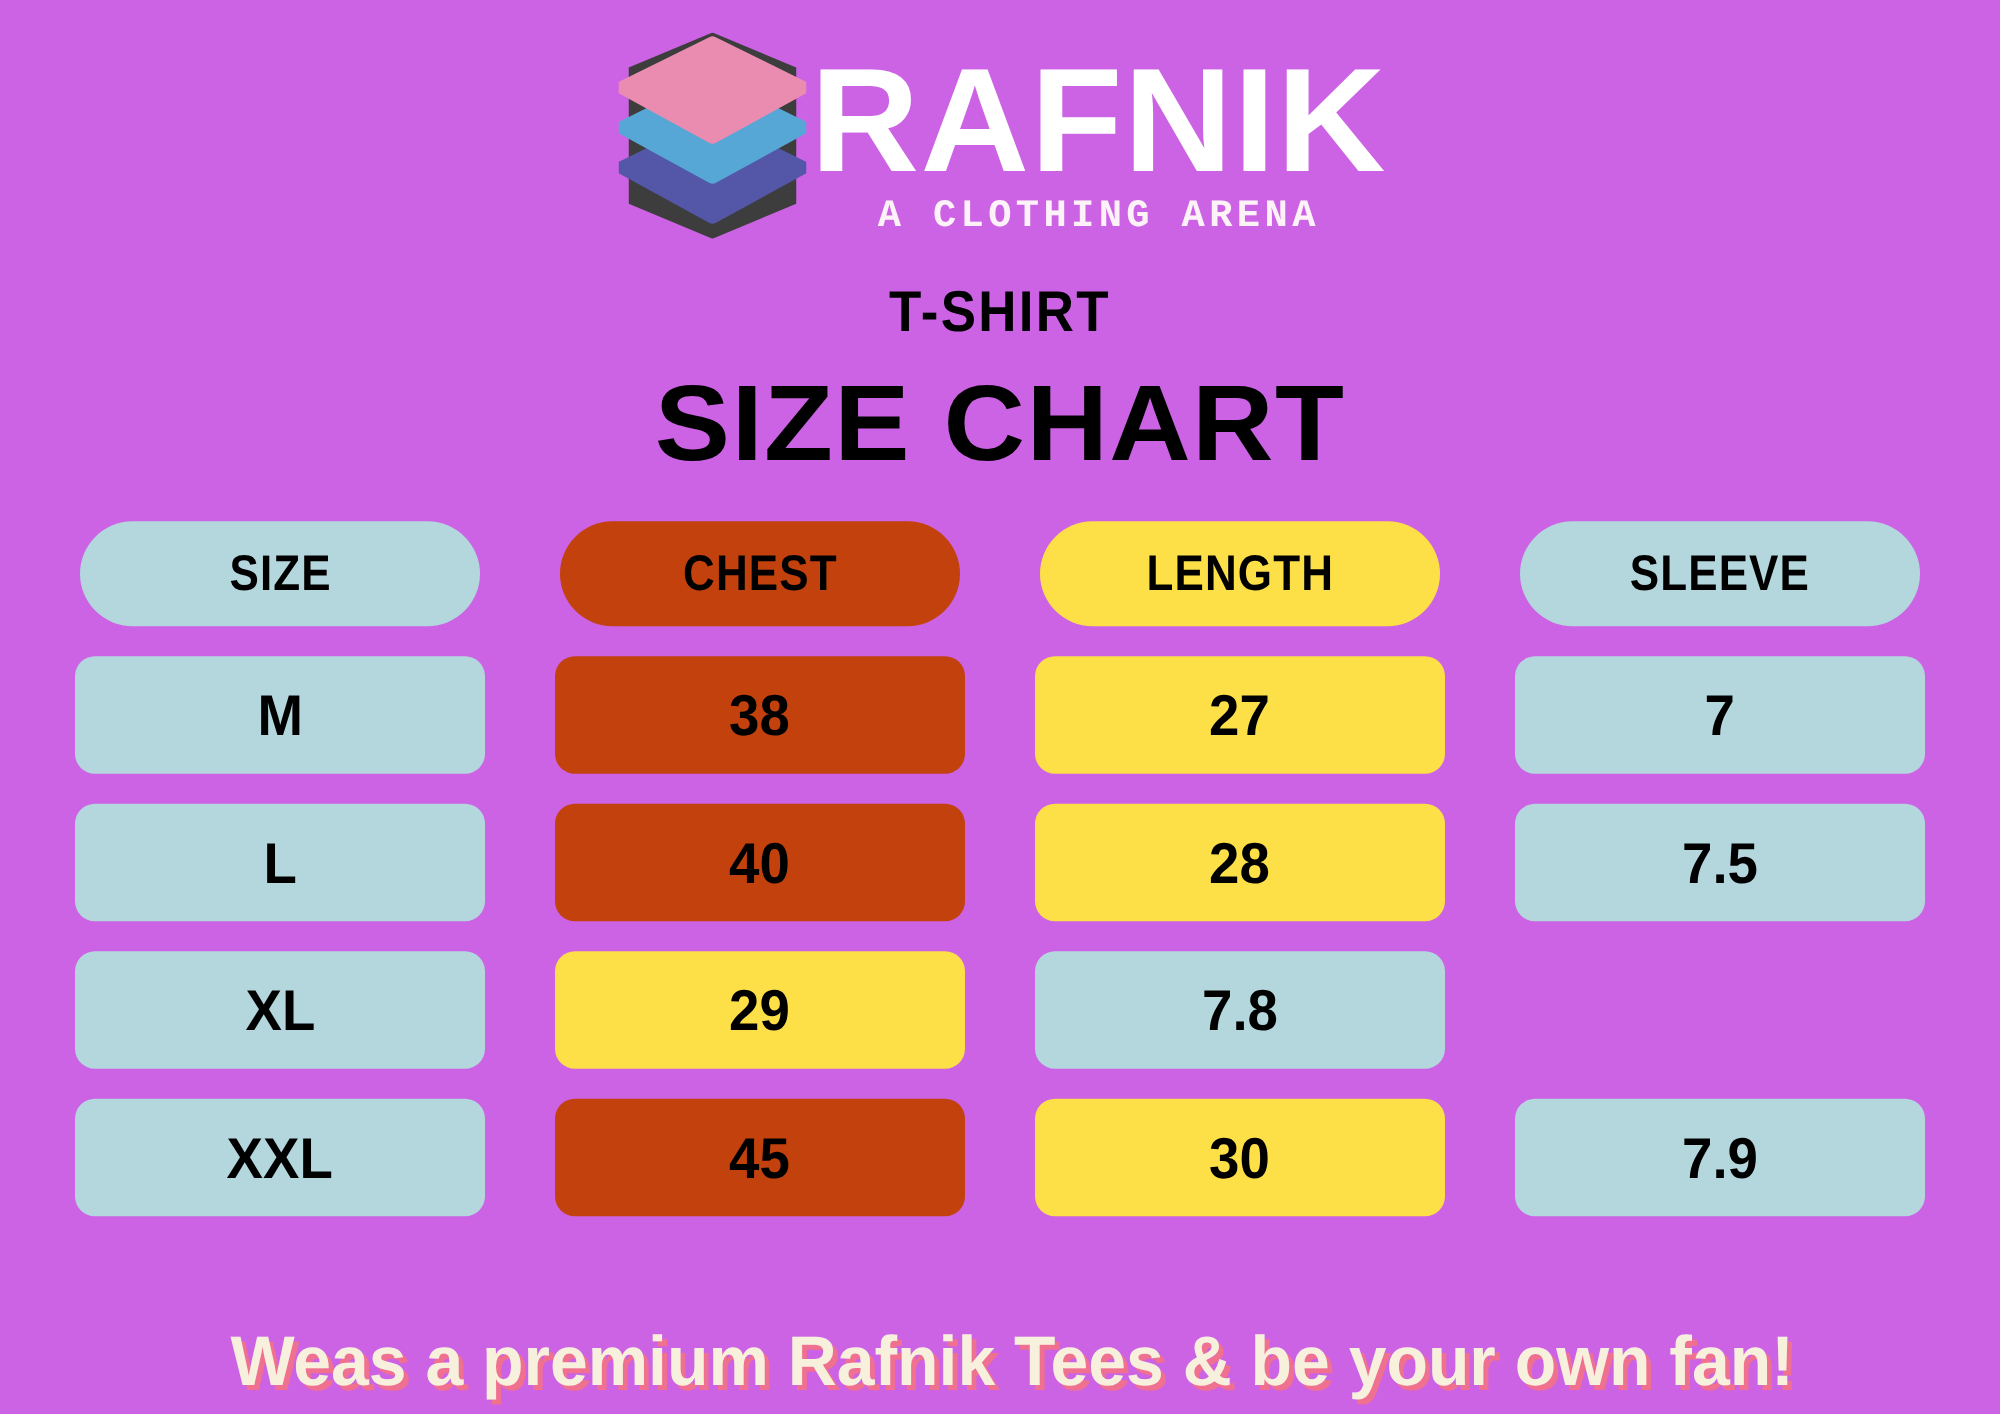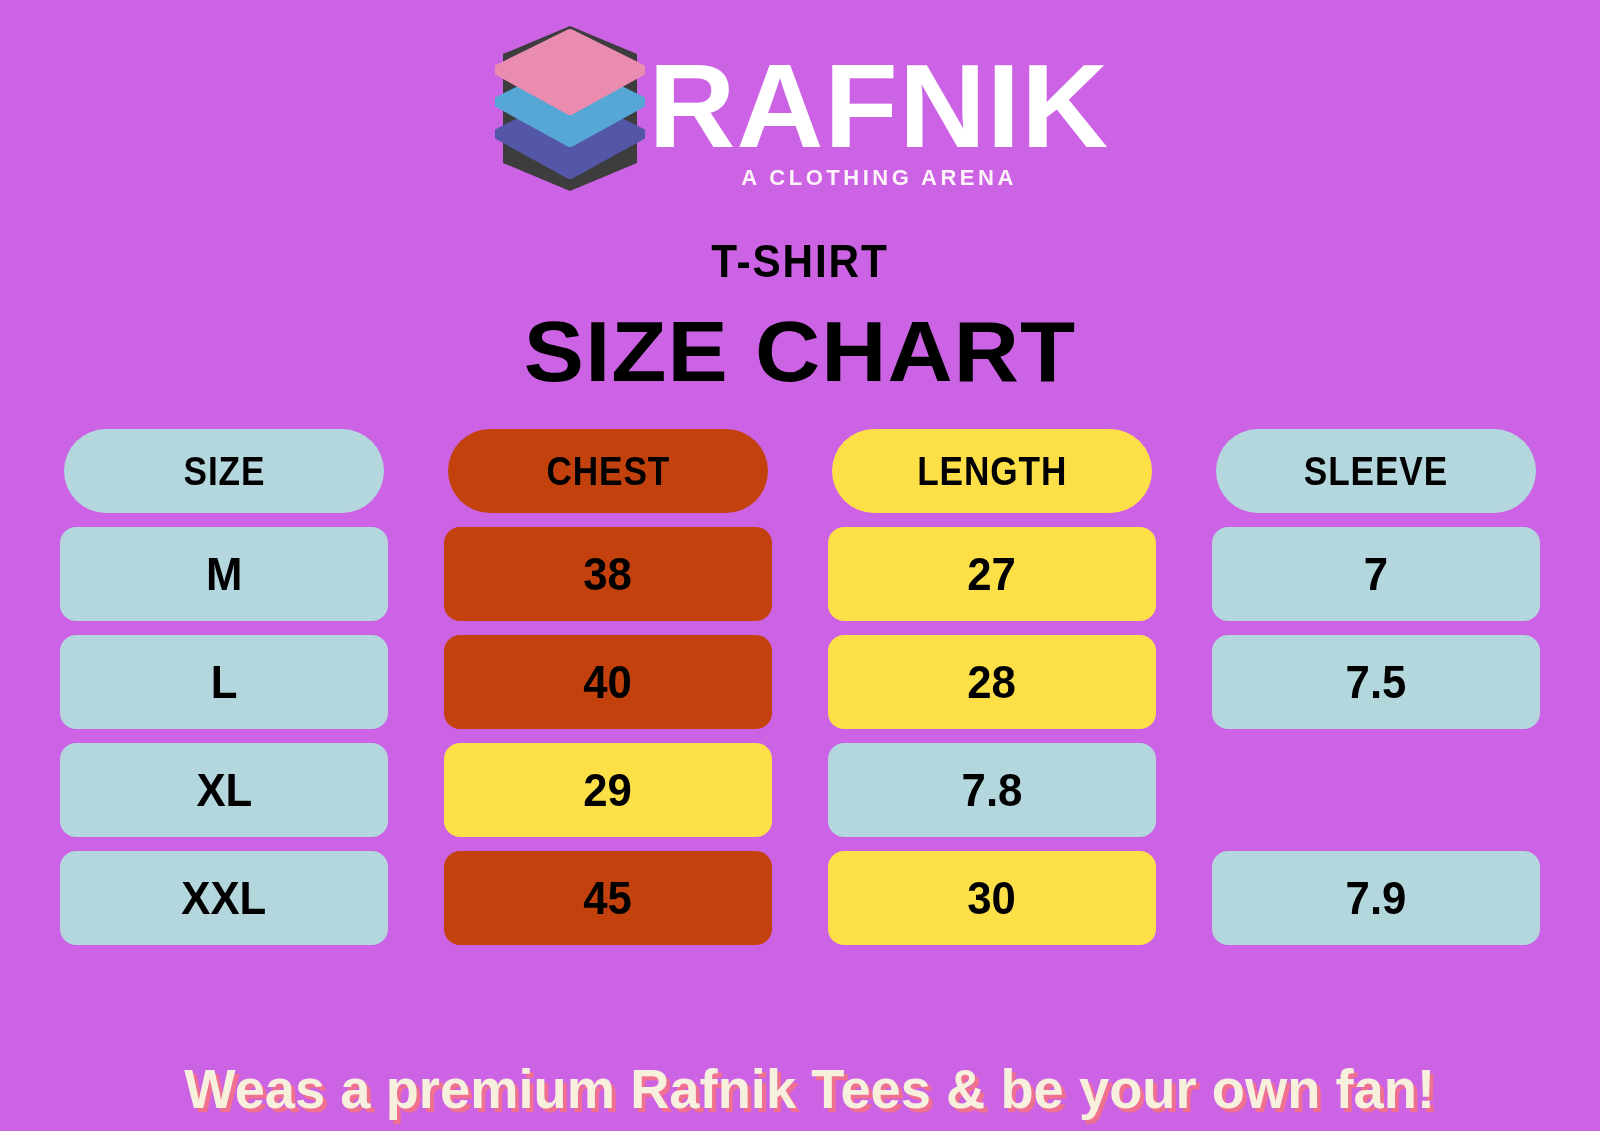--- a/index.html
+++ b/index.html
@@ -46,34 +46,34 @@
     font-size:118px;
     line-height:0.96;
     font-weight:bold;
     color:#ffffff;
     letter-spacing:1px;
     transform:scaleX(1.02);
     transform-origin:center;
     white-space:nowrap;
   }
   .brand-tagline{
-    font-family:Liberation Sans, sans-serif;
-    font-size:22px;
+    font-family:Liberation Mono, monospace;
+    font-size:31px;
     font-weight:bold;
     color:#fdf2f8;
     letter-spacing:3.5px;
     margin-top:2px;
     white-space:nowrap;
   }
 
   
   .titles{
     width:100%;
     text-align:center;
-    margin-top:34px;
+    margin-top:22px;
   }
   .subtitle{
     font-family:"Liberation Sans Narrow","Liberation Sans", sans-serif;
     font-size:46px;
     font-weight:bold;
     color:#000000;
     letter-spacing:2px;
     transform:scaleX(0.92);
     display:block;
   }
@@ -87,21 +87,21 @@
     transform:scaleX(1.05);
     display:block;
   }
 
   
   .table{
     margin:28px auto 12px auto;
     width:1480px;
     display:flex;
     flex-direction:column;
-    gap:14px;
+    gap:24px;
   }
   .row{
     display:grid;
     grid-template-columns:1fr 1fr 1fr 1fr;
     column-gap:56px;
     height:94px;
   }
   .row.header-row{ height:84px; }
 
   .cell{

